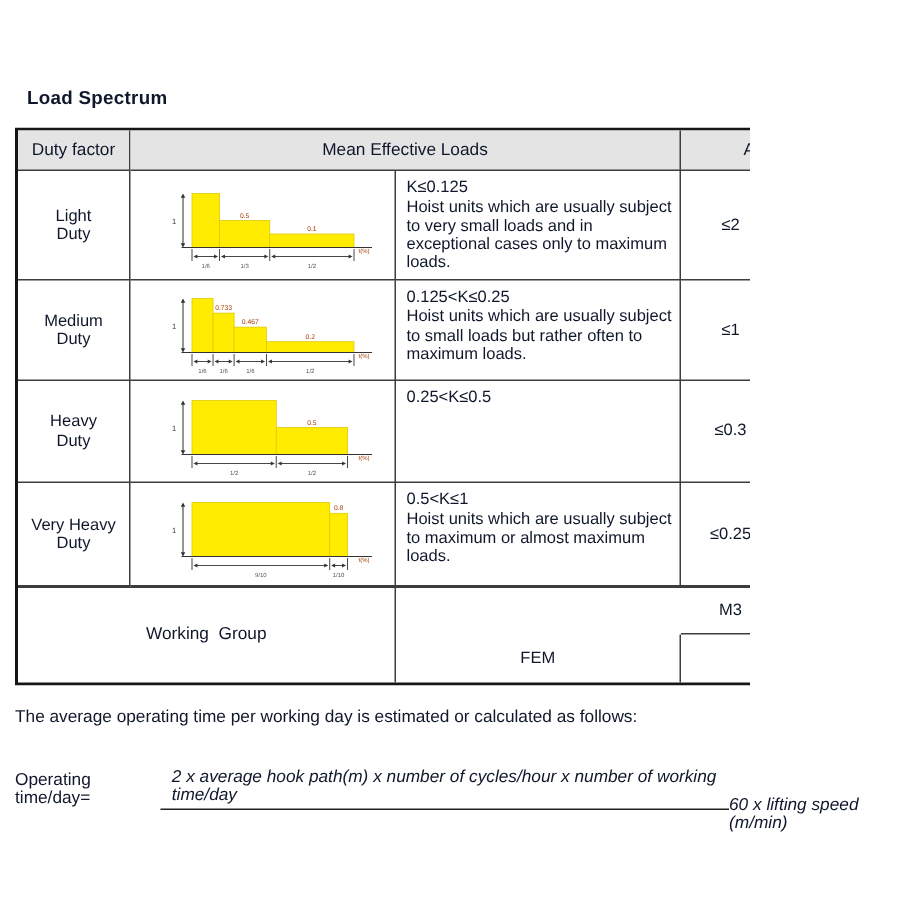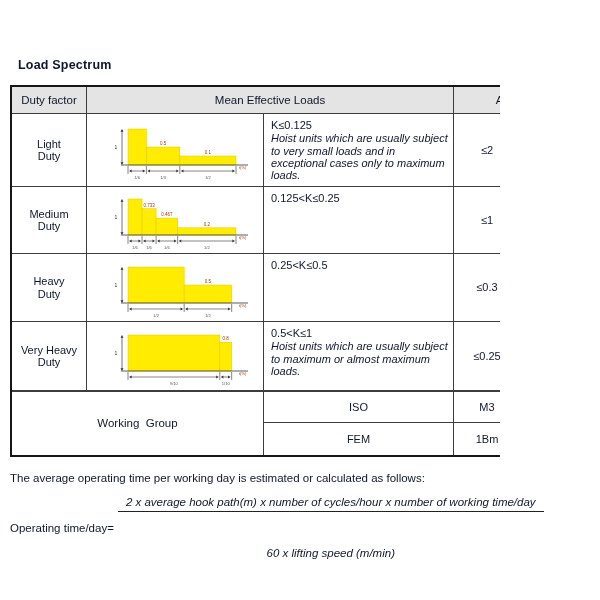--- a/index.html
+++ b/index.html
@@ -10,29 +10,29 @@
   .tbl{position:absolute;left:10px;top:0;display:grid;
        grid-template-columns:75px 177px 190px 67px 68px 68px;
        grid-template-rows:27px 73px 67px 68px 70px 31px 32px;
        border:2px solid #161616;background:#fff;}
   .cell{border-right:1px solid #3d3d3d;border-bottom:1px solid #3d3d3d;
         display:flex;align-items:center;justify-content:center;
         font-size:11px;line-height:1.12;box-sizing:border-box;}
   .hdr{background:#e4e4e4;font-size:11.5px;}
   .desc{flex-direction:column;align-items:flex-start;justify-content:flex-start;padding:5px 4px 13px 7px;}
   .desc .kline{margin:0 0 1px 0;}
-  .desc p{margin:0;font-style:italic;}
+  .desc p{margin:0;}
   .dutylbl{flex-direction:column;text-align:center;}
   .chartcell{padding:0;}
   .thickb{border-bottom-width:2px;}
   .nobb{border-bottom:none;}
   .wglabel{white-space:pre;font-size:11.5px;}
   .note{position:absolute;left:10px;top:472px;font-size:11.5px;}
   .formula{position:absolute;left:10px;top:496px;display:flex;align-items:center;font-size:11.5px;justify-content:space-between;}
-  .frac{display:inline-flex;flex-direction:column;align-items:center;margin-left:4px;}
+  .frac{display:inline-flex;flex-direction:row;align-items:center;margin-left:4px;}
   .frac .num{font-style:italic;padding:0 8px 3px 8px;border-bottom:1.6px solid #222;}
   .frac .den{font-style:italic;padding-top:3px;margin-top:32px;}
 </style>
 </head>
 <body>
 
 <div class="page">
 
   <div class="title">Load Spectrum</div>
 
@@ -123,20 +123,21 @@
             <line x1="92.68" y1="52" x2="145" y2="52" stroke="#333" stroke-width="0.6"></line>
             <polygon points="90.68,52 93.28,50.6 93.28,53.4" fill="#333"></polygon>
             <polygon points="147,52 144.4,50.6 144.4,53.4" fill="#333"></polygon>
             <line x1="148" y1="47" x2="148" y2="55" stroke="#333" stroke-width="0.6"></line>
             <text x="118.84" y="59.5" font-size="4" fill="#555" text-anchor="middle" font-family="&quot;Liberation Sans&quot;,sans-serif">1/2</text>
             <text x="151" y="49.5" font-size="4" fill="#a63c00" text-anchor="start" font-family="&quot;Liberation Sans&quot;,sans-serif">t(%)</text>
           </svg>
         </div>
       <div class="cell desc" style="grid-area:3/3">
         <div class="kline">0.125&lt;K≤0.25</div>
+        <p>Hoist units which are usually subject to small loads but rather often to maximum loads.</p>
       </div>
       <div class="cell" style="grid-area:3/4">≤1</div>
       <div class="cell" style="grid-area:3/5">1-2</div>
       <div class="cell" style="grid-area:3/6"></div>
 
       <div class="cell dutylbl" style="grid-area:4/1">
         <span>Heavy</span>
         <span>Duty</span>
       </div>
       <div class="cell chartcell" style="grid-area:4/2">
@@ -202,26 +203,24 @@
         <div class="kline">0.5&lt;K≤1</div>
         <p>Hoist units which are usually subject to maximum or almost maximum loads.</p>
       </div>
       <div class="cell thickb" style="grid-area:5/4">≤0.25</div>
       <div class="cell thickb" style="grid-area:5/5">0.25-0.5</div>
       <div class="cell thickb" style="grid-area:5/6"></div>
 
       <div class="cell nobb" style="grid-area:6/1/8/3">
         <span class="wglabel">Working  Group</span>
       </div>
-      <div class="cell" style="grid-area:6/3">ISO</div>
       <div class="cell" style="grid-area:6/4">M3</div>
       <div class="cell" style="grid-area:6/5">M4</div>
       <div class="cell" style="grid-area:6/6"></div>
       <div class="cell nobb" style="grid-area:7/3">FEM</div>
-      <div class="cell nobb" style="grid-area:7/4">1Bm</div>
       <div class="cell nobb" style="grid-area:7/5">1Am</div>
       <div class="cell nobb" style="grid-area:7/6"></div>
     </div>
   </div>
 
   <div class="note">The average operating time per working day is estimated or calculated as follows:</div>
 
   <div class="formula">
     <span>Operating time/day=</span>
     <span class="frac">

